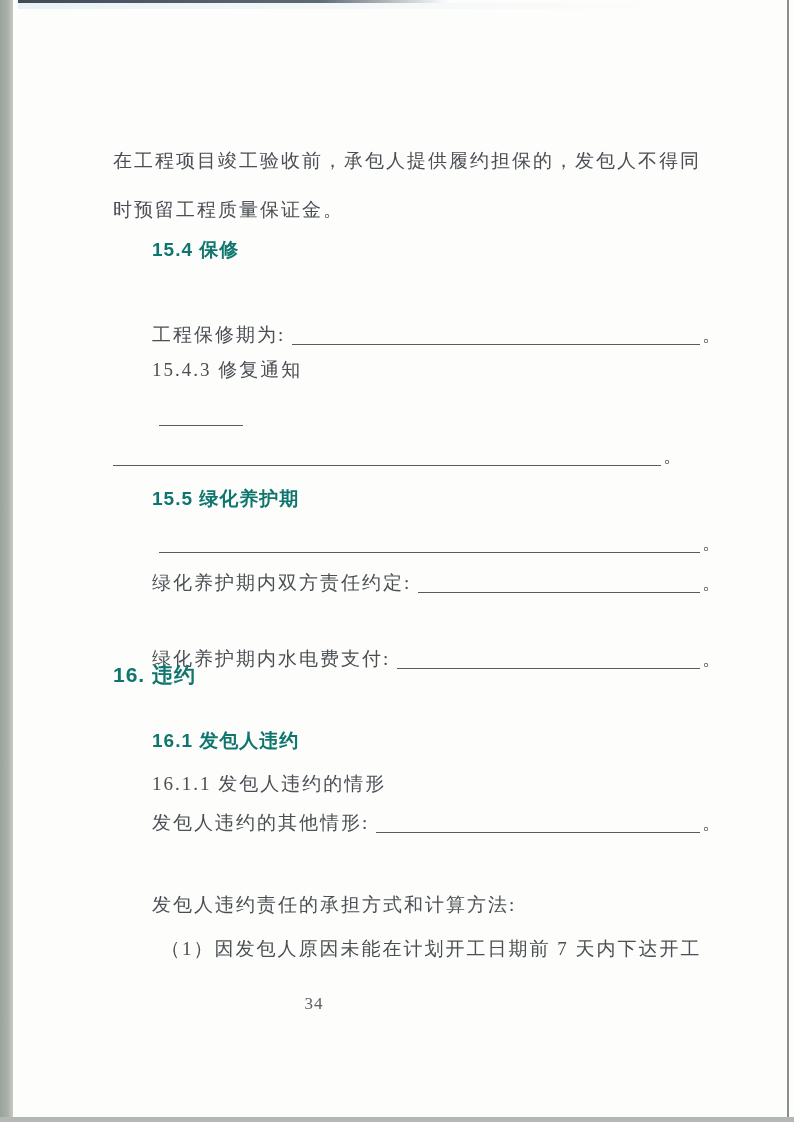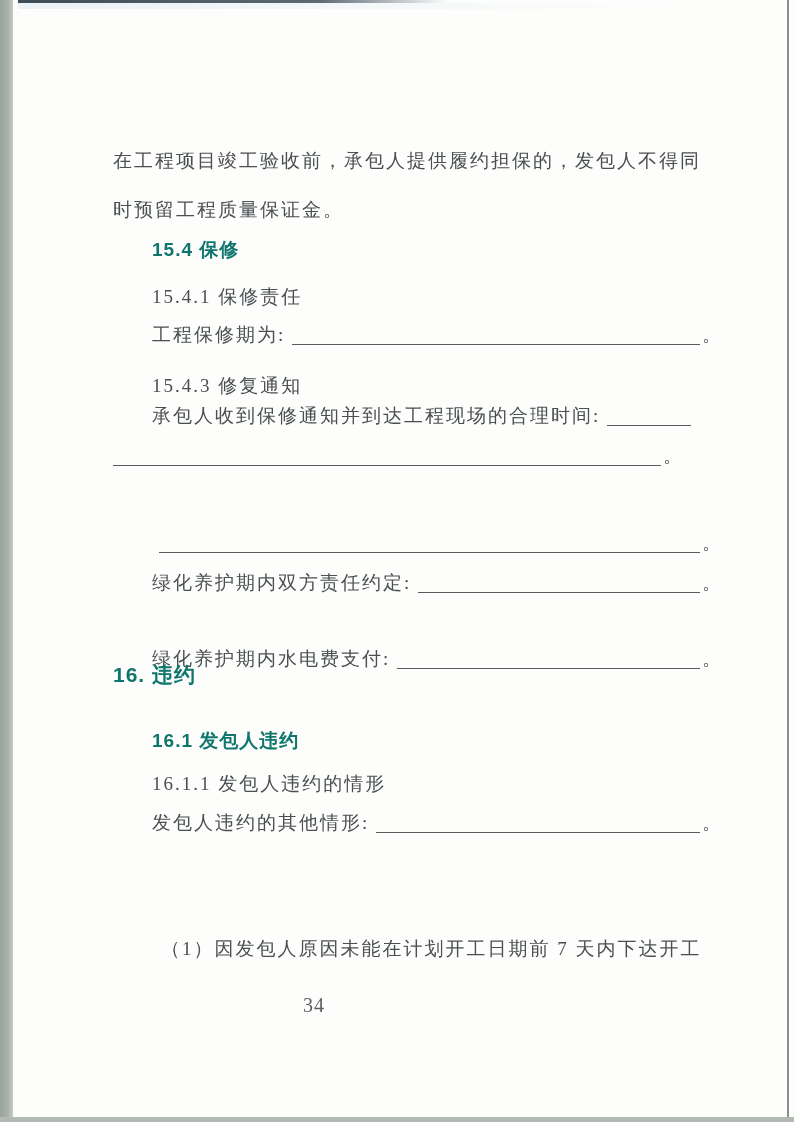--- a/index.html
+++ b/index.html
@@ -40,58 +40,57 @@
     flex:1 1 auto;height:23px;
     border-bottom:1.5px solid #575c5f;
     margin-left:7px;margin-bottom:3px;
     min-width:30px;
   }
   .fill-short{flex:0 0 84px;}
   .fill-full{margin-left:0;}
   .period{flex:0 0 auto;margin-left:2px;}
   .footer{
     position:absolute;left:0;top:994px;width:628px;
-    text-align:center;font-size:20px;color:#5a5f63;letter-spacing:1px;
+    text-align:center;font-size:17px;color:#5a5f63;letter-spacing:1px;
   }
 </style>
 </head>
 <body>
 
 <div class="sheet">
 
   <div class="edge-left"></div>
   <div class="edge-top"></div>
   <div class="edge-top-tint"></div>
   <div class="edge-right"></div>
   <div class="edge-bottom"></div>
 
   <div class="line" style="top:196px">时预留工程质量保证金。</div>
   <div class="line" style="top:147px">在工程项目竣工验收前，承包人提供履约担保的，发包人不得同</div>
 
   <div class="line h ind1" style="top:236px">15.4 保修</div>
-  <div class="line ind1" style="top:283px">15.4.1 保修责任</div>
 
   <div class="line flexline ind1" style="top:321px">
     <span>工程保修期为:</span>
     <span class="fill"></span>
     <span class="period">。</span>
   </div>
 
-  <div class="line ind1" style="top:372px">15.4.3 修复通知</div>
+  <div class="line ind1" style="top:356px">15.4.3 修复通知</div>
 
   <div class="line flexline ind1" style="top:402px">
-    <span>承包人收到保修通知并到达工程现场的合理时间:</span>
     <span class="fill fill-short"></span>
   </div>
 
   <div class="line flexline" style="top:442px">
     <span class="fill fill-full"></span>
     <span class="period">。</span>
   </div>
 
+  <div class="line h ind1" style="top:485px">15.5 绿化养护期</div>
 
   <div class="line flexline ind1" style="top:529px">
     <span class="fill"></span>
     <span class="period">。</span>
   </div>
 
   <div class="line flexline ind1" style="top:569px">
     <span>绿化养护期内双方责任约定:</span>
     <span class="fill"></span>
     <span class="period">。</span>
@@ -106,17 +105,18 @@
   <div class="line h h-lg" style="top:661px">16. 违约</div>
   <div class="line h ind1" style="top:727px">16.1 发包人违约</div>
   <div class="line ind1" style="top:770px">16.1.1 发包人违约的情形</div>
 
   <div class="line flexline ind1" style="top:809px">
     <span>发包人违约的其他情形:</span>
     <span class="fill"></span>
     <span class="period">。</span>
   </div>
 
+  <div class="line ind1" style="top:891px">发包人违约责任的承担方式和计算方法:</div>
   <div class="line ind2" style="top:935px">（1）因发包人原因未能在计划开工日期前 7 天内下达开工</div>
 
   <div class="footer">34</div>
 
 </div>
 
 </body></html>

